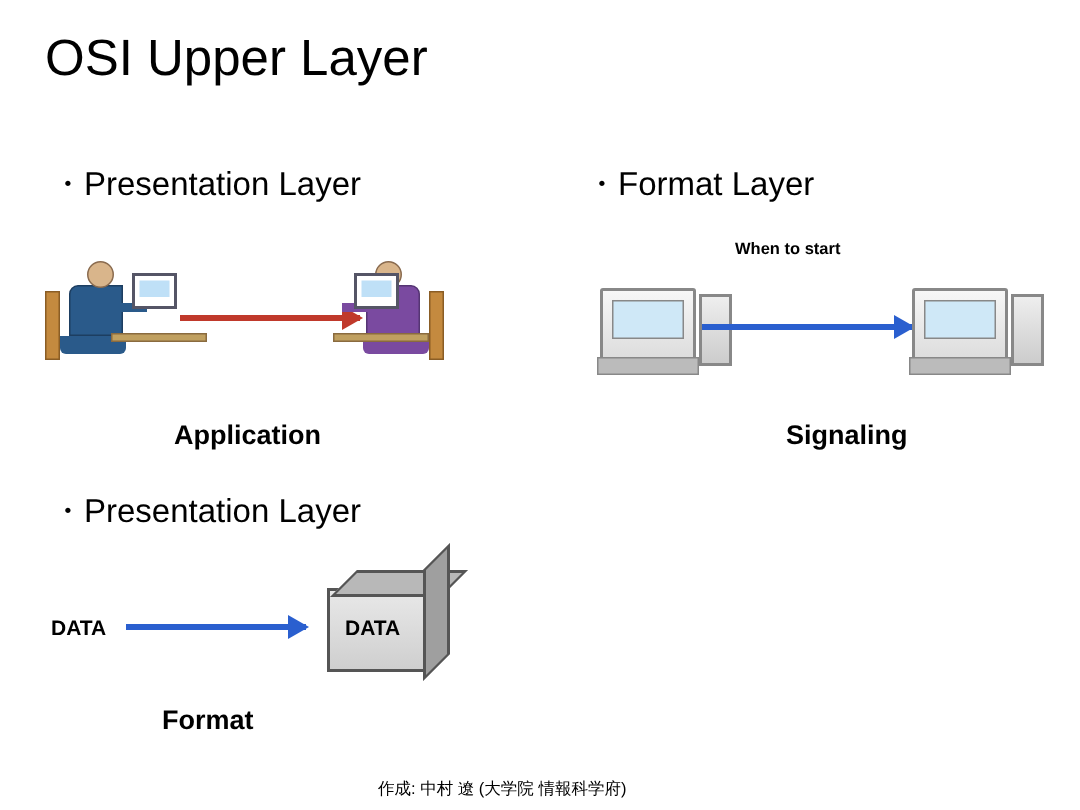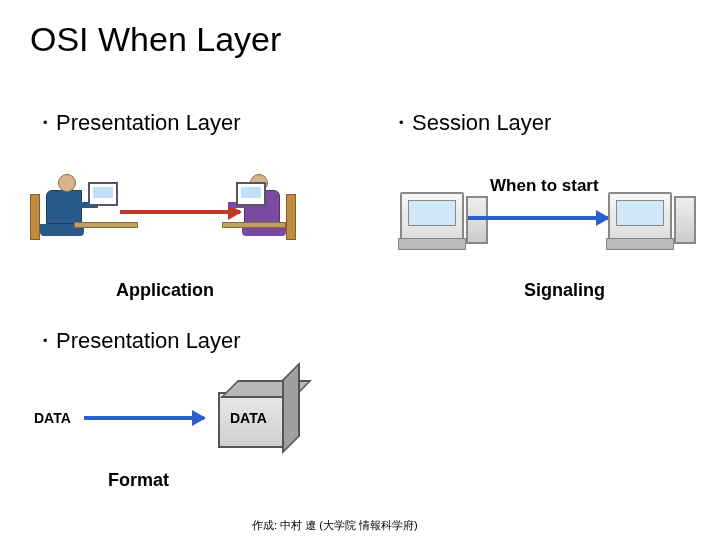--- a/index.html
+++ b/index.html
@@ -38,21 +38,21 @@
     font-size: 11px;
     margin-top: 20px;
   }
   
   #sub-app { left: 34px; top: 108px; }
   #sub-ses { left: 390px; top: 108px; }
   #sub-pre { left: 34px; top: 326px; }
 
   #lbl-application { left: 116px; top: 280px; text-align: right; }
   #lbl-signaling  { left: 524px; top: 280px; }
-  #lbl-when       { left: 490px; top: 176px; font-size: 17px; }
+  #lbl-when       { left: 490px; top: 160px; font-size: 11px; }
 
   #lbl-data1 { left: 34px;  top: 410px; }
   #lbl-data2 { left: 230px; top: 410px; }
   #lbl-format{ left: 108px; top: 470px; }
 
   #credit { left: 252px; top: 498px; }
 
   
   .monitor {
     position: absolute;
@@ -183,24 +183,24 @@
     width: 14px; height: 70px;
     background: #9f9f9f;
     border: 2px solid #555;
     transform: skewY(-45deg);
     transform-origin: top left;
   }
 </style>
 </head>
 <body>
 
-<div class="title">OSI When Layer</div>
+<div class="title">OSI Upper Layer</div>
 
 <div id="sub-app" class="subhead">・Presentation Layer</div>
-<div id="sub-ses" class="subhead">・Session Layer</div>
+<div id="sub-ses" class="subhead">・Format Layer</div>
 <div id="sub-pre" class="subhead">・Presentation Layer</div>
 
 <div class="person" style="left:28px; top:170px;">
   <div class="chair"></div>
     <div class="body"></div>
     <div class="head"></div>
     <div class="arm"></div>
     <div class="legs"></div>
 </div>
 <div class="screen-mini" style="left:88px; top:182px;"></div>

